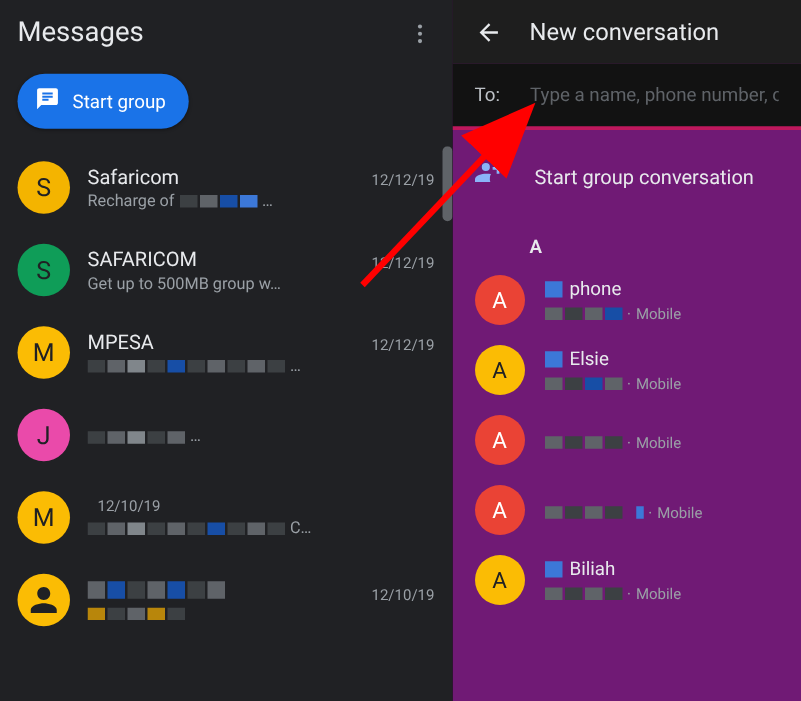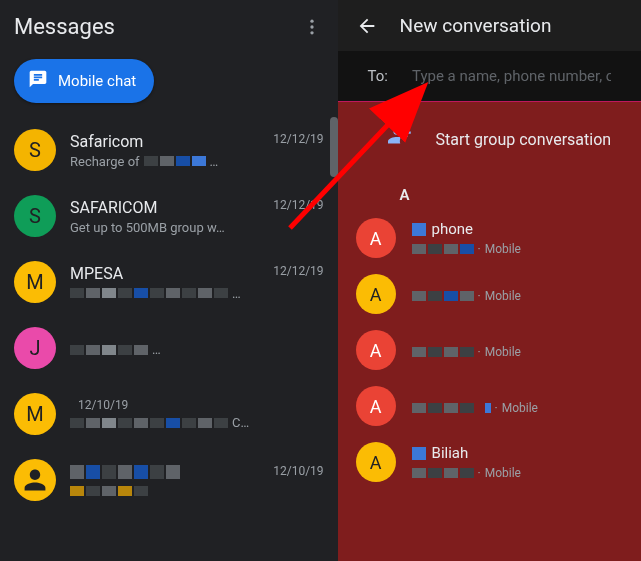--- a/index.html
+++ b/index.html
@@ -20,37 +20,37 @@
   .thread { display: flex; align-items: center; padding: 12px 14px; gap: 14px; cursor: pointer; }
   .avatar { width: 42px; height: 42px; border-radius: 50%; flex-shrink: 0; display: flex; align-items: center; justify-content: center; font-size: 20px; color: #202124; }
   .avatar.orange { background: #f4b400; }
   .avatar.green  { background: #0f9d58; }
   .avatar.yellow { background: #fbbc04; }
   .avatar.pink   { background: #ea4aaa; }
   .avatar.default{ background: #fbbc04; }
   .person-icon svg{ width:26px; height:26px; fill:#202124; }
   
   .thread-body { flex: 1; min-width: 0; }
-  .thread-top { display: flex; justify-content: space-between; align-items: flex-start; }
+  .thread-top { display: flex; justify-content: space-between; align-items: flex-end; }
   .thread-name { font-size: 16px; color: #e8eaed; white-space: nowrap; overflow: hidden; text-overflow: ellipsis; }
   .thread-date { font-size: 12px; color: #9aa0a6; flex-shrink: 0; margin-left: 8px; }
   .thread-snippet { font-size: 13px; color: #9aa0a6; margin-top: 3px; display: flex; align-items: center; gap: 4px; white-space: nowrap; overflow: hidden; }
 
   
-  .right-panel { flex: 1; background: #7f1d1d; color: #e8eaed; display: flex; flex-direction: column; }
+  .right-panel { flex: 1; background: #701a75; color: #e8eaed; display: flex; flex-direction: column; }
   .right-header { background: #1e1e1e; display: flex; align-items: center; gap: 22px; padding: 14px 18px; }
   .back-btn { color: #e8eaed; cursor: pointer; display:flex; }
   .right-title { font-size: 19px; }
   
-  .to-row { display: flex; align-items: center; padding: 16px 30px; border-bottom: 1px solid #be185d; background:#121212; }
+  .to-row { display: flex; align-items: center; padding: 16px 18px; border-bottom: 3px solid #be185d; background:#121212; }
   .to-label { font-size: 15px; color: #bdc1c6; margin-right: 24px; }
   .to-input { flex: 1; background: transparent; border: none; color:#e8eaed; font-size: 15px; outline: none; }
   .to-input::placeholder { color:#5f6368; }
   
-  .group-row { display:flex; align-items:center; gap: 22px; padding: 22px 18px; cursor:pointer;margin-left:32px; }
+  .group-row { display:flex; align-items:center; gap: 22px; padding: 22px 18px; cursor:pointer; }
   .group-row svg{ width:26px; height:26px; fill:#8ab4f8; }
   .group-label{ font-size:16px; color:#e8eaed; }
   
   .section-letter{ font-size:15px; font-weight:600; color:#e8eaed; padding: 10px 0 6px 62px; }
   
   .contact { display:flex; align-items:center; gap: 16px; padding: 8px 18px; cursor:pointer; }
   .contact .avatar{ width:40px; height:40px; font-size:18px; }
   .contact .avatar.red{ background:#ea4335; color:#fff;}
   .contact .avatar.amber{ background:#fbbc04; }
   .contact-body{ flex:1; min-width:0;}
@@ -75,21 +75,21 @@
             <circle cx="12" cy="5" r="2" fill="#9aa0a6"></circle>
             <circle cx="12" cy="12" r="2" fill="#9aa0a6"></circle>
             <circle cx="12" cy="19" r="2" fill="#9aa0a6"></circle>
           </svg>
       </div>
     </div>
     <button class="start-chat">
       <span><svg viewBox="0 0 24 24">
             <path d="M20 2H4c-1.1 0-2 .9-2 2v18l4-4h14c1.1 0 2-.9 2-2V4c0-1.1-.9-2-2-2zM7 9h10v2H7V9zm6 5H7v-2h6v2zm4-6H7V6h10v2z"></path>
           </svg></span>
-      <span>Mobile chat</span>
+      <span>Start group</span>
     </button>
 
     <div class="threads">
       <div class="scrollbar-track"></div>
 
       <div class="thread">
         <div class="avatar orange">S</div>
         <div class="thread-body">
           <div class="thread-top">
             <div class="thread-name">Safaricom</div>
@@ -258,20 +258,26 @@
               <span style="background:#3c4043"></span>
               <span style="background:#5f6368"></span>
               <span style="background:#174ea6"></span>
             </span> · <span>Mobile</span></div>
       </div>
     </div>
 
     <div class="contact">
       <div class="avatar amber">A</div>
       <div class="contact-body">
+        <div class="contact-name">
+            <span class="blurline">
+              <span style="background:#3c78d8;height:13px"></span>
+            </span>
+            <span>Elsie</span>
+          </div>
         <div class="contact-sub"><span class="blurline">
               <span style="background:#5f6368"></span>
               <span style="background:#3c4043"></span>
               <span style="background:#174ea6"></span>
               <span style="background:#5f6368"></span>
             </span> · <span>Mobile</span></div>
       </div>
     </div>
 
     <div class="contact">

